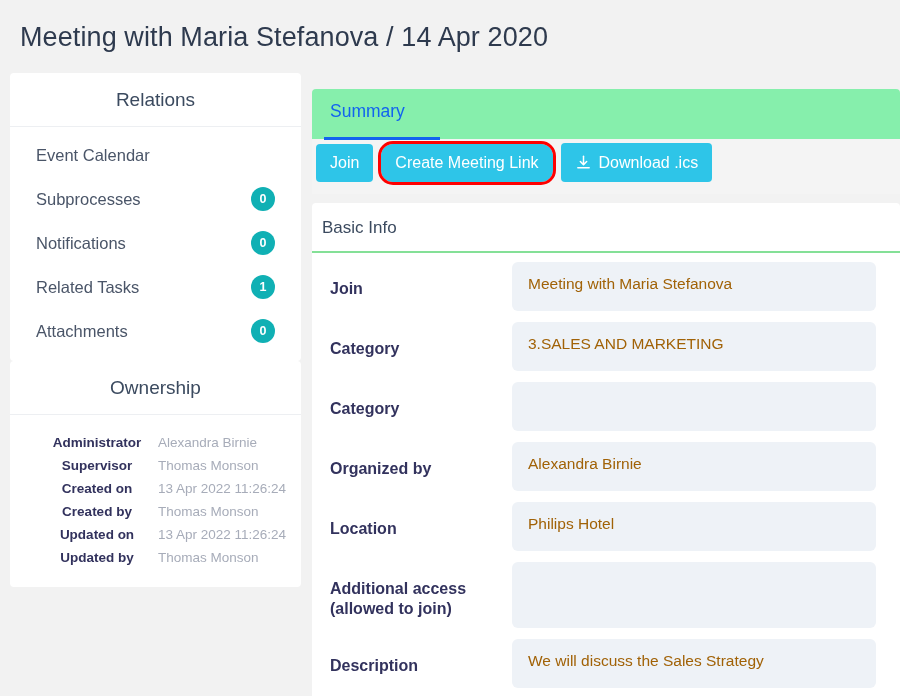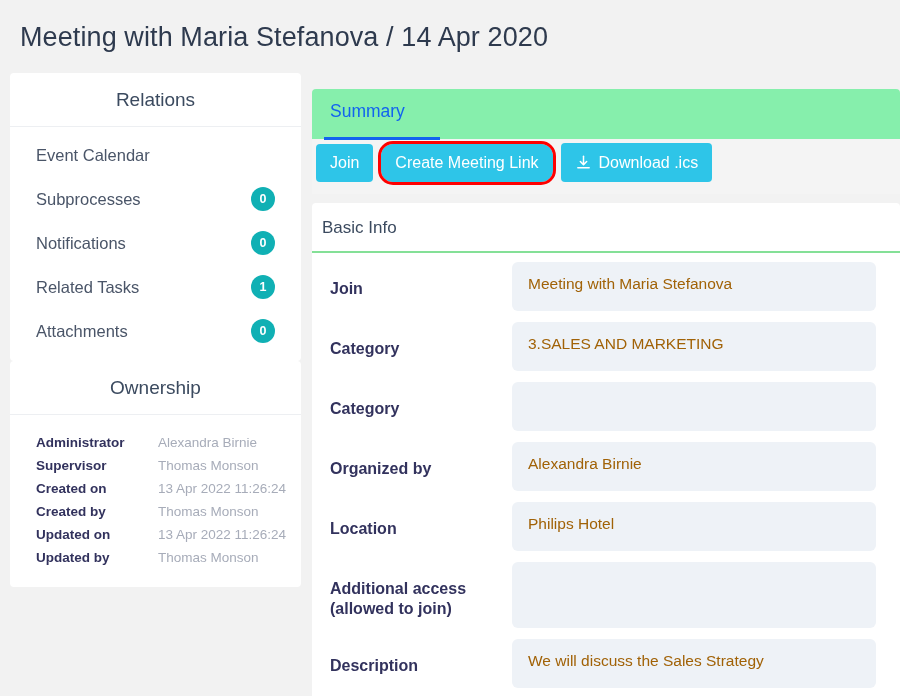--- a/index.html
+++ b/index.html
@@ -95,20 +95,21 @@
     padding: 4px 10px 4px 26px;
     font-size: 13.5px;
     white-space: nowrap;
   }
 
   .own-key {
     width: 122px;
     flex: none;
     font-weight: bold;
     color: #32325d;
+    text-align: center;
   }
 
   .own-val {
     color: #a7acb9;
     font-weight: 400;
   }
 
   
   #right-col {
     position: absolute;

